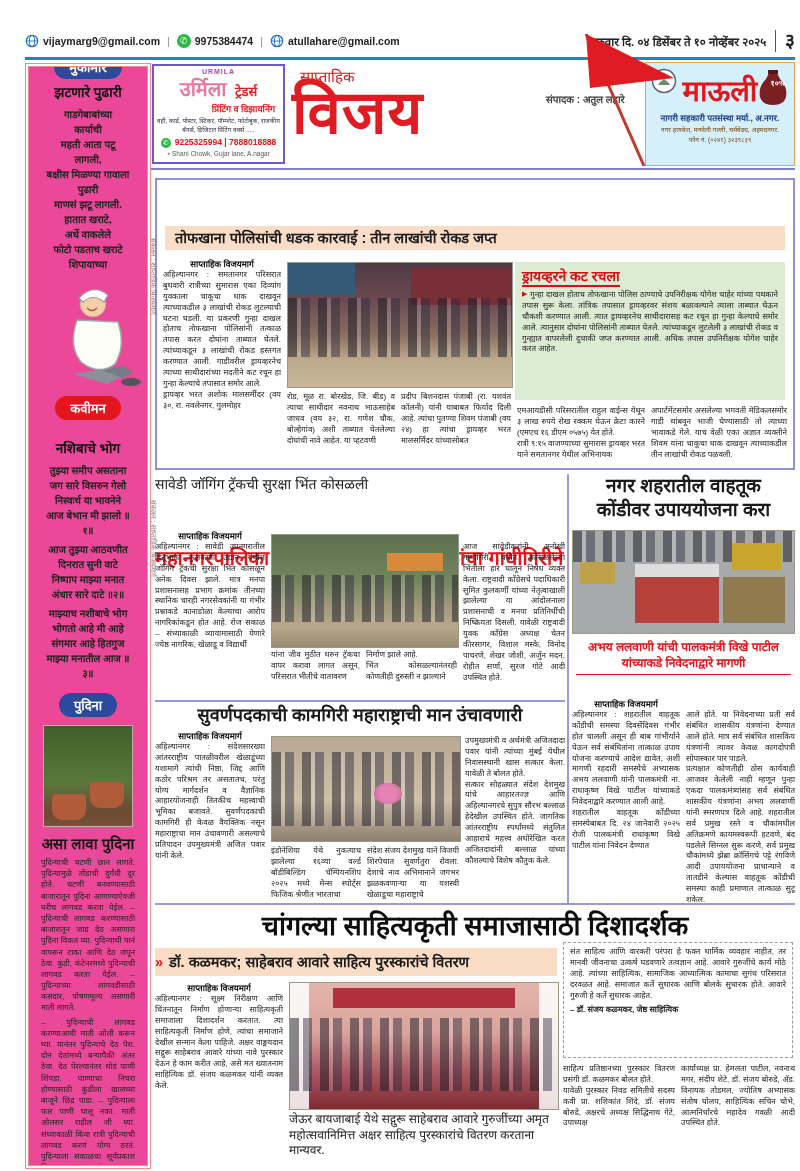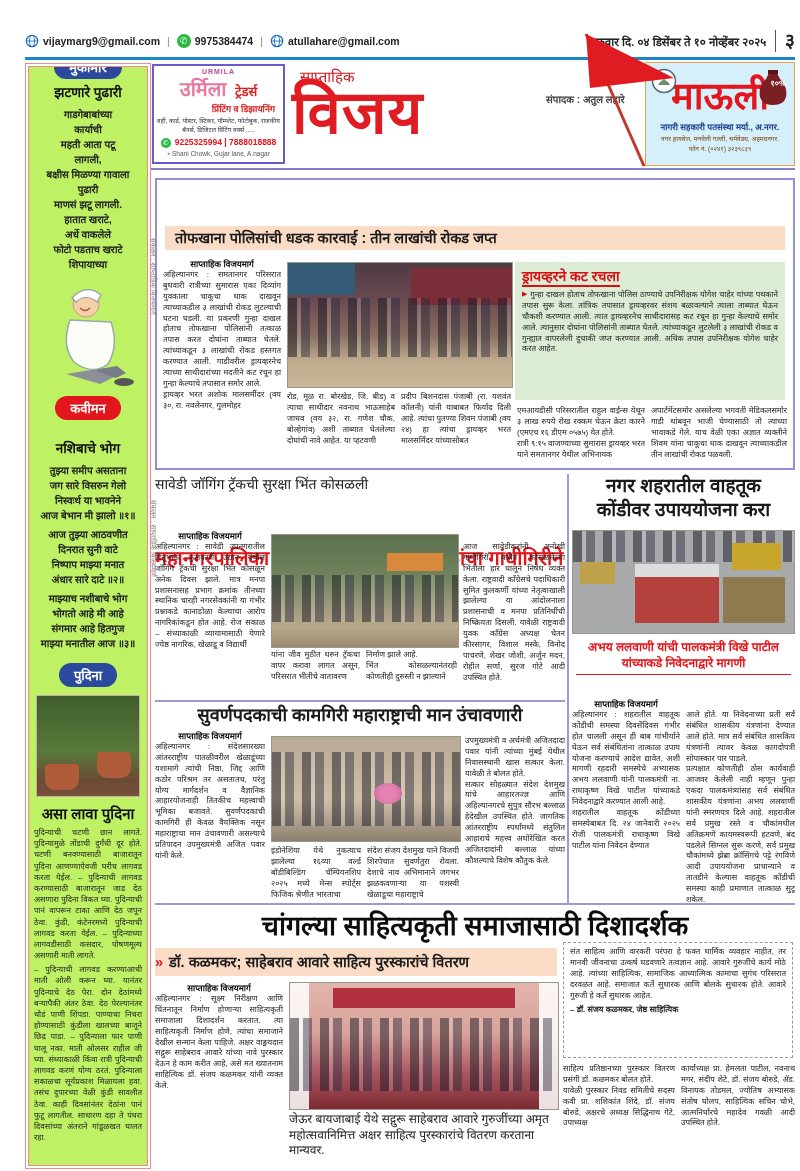--- a/index.html
+++ b/index.html
@@ -26,30 +26,30 @@
              background:#fff;text-align:center;padding:2px;box-sizing:border-box;overflow:hidden;}
   .urm-logo{font-size:7px;font-weight:bold;color:#b04a9a;letter-spacing:1px;}
   .urm-name{font-size:20px;font-weight:800;color:#e87aa0;display:inline;}
   .urm-suffix{font-size:13px;font-weight:800;color:#d22;display:inline;margin-left:4px;}
   .urm-tag{font-size:9px;font-weight:800;color:#d22;text-align:right;padding-right:6px;}
   .urm-serv{font-size:6.3px;color:#334;line-height:1.35;margin-top:2px;}
   .urm-ph{font-size:8.5px;font-weight:800;color:#e3161d;margin-top:3px;}
   .urm-ad{font-size:6.5px;color:#555;margin-top:2px;}
   .ad-mauli{position:absolute;left:645px;top:62px;width:150px;height:104px;border:1.5px solid #e8a04a;
             background:#d6f0fb;box-sizing:border-box;overflow:hidden;text-align:center;}
-  .mauli-name{font-size:38px;font-weight:800;color:#e3161d;margin-top:14px;line-height:1;}
+  .mauli-name{font-size:29px;font-weight:800;color:#e3161d;margin-top:14px;line-height:1;}
   .mauli-l1{font-size:8.5px;font-weight:800;color:#1c3f8f;margin-top:6px;}
   .mauli-l2{font-size:6.5px;color:#7a4a10;margin-top:2px;}
   .mauli-l3{font-size:6.5px;color:#7a4a10;margin-top:1px;}
   .bag{position:absolute;right:4px;top:4px;width:34px;height:40px;}
   .bagtxt{position:absolute;right:8px;top:14px;font-size:8px;font-weight:bold;color:#fff;}
   
   .sidebar{position:absolute;left:28px;top:66px;width:120px;height:1100px;border:1.5px solid #ee8a8a;
-           outline:1px solid #ee8a8a;outline-offset:2px;background:#bef264;text-align:center;
-           padding:0 5px;box-sizing:border-box;overflow:hidden;z-index:3;}
+           outline:1px solid #ee8a8a;outline-offset:2px;background:#ec4899;text-align:center;
+           padding:0 12px;box-sizing:border-box;overflow:hidden;z-index:3;}
   .badge{display:inline-block;border-radius:12px;color:#fff;font-weight:bold;font-size:13px;
          padding:3px 15px;position:relative;top:-12px;}
   .badge.blue{background:#2b4a9e;}
   .badge.red{background:#e3161d;}
   .sb-h{font-size:13.5px;font-weight:800;color:#111;margin:15px 0 6px;}
   .sb-h2{font-size:15px;font-weight:800;color:#111;margin:6px 0 4px;text-align:center;}
   .poem{font-size:10px;line-height:1.5;font-weight:600;color:#222;white-space:pre-line;margin:4px 0;}
   .sbt{font-size:8px;line-height:1.4;text-align:justify;color:#222;white-space:pre-line;}
   .cartoon{height:112px;margin:6px 2px;}
   .mintphoto{position:relative;height:100px;margin:6px 2px 4px;border:1px solid #caa;overflow:hidden;

